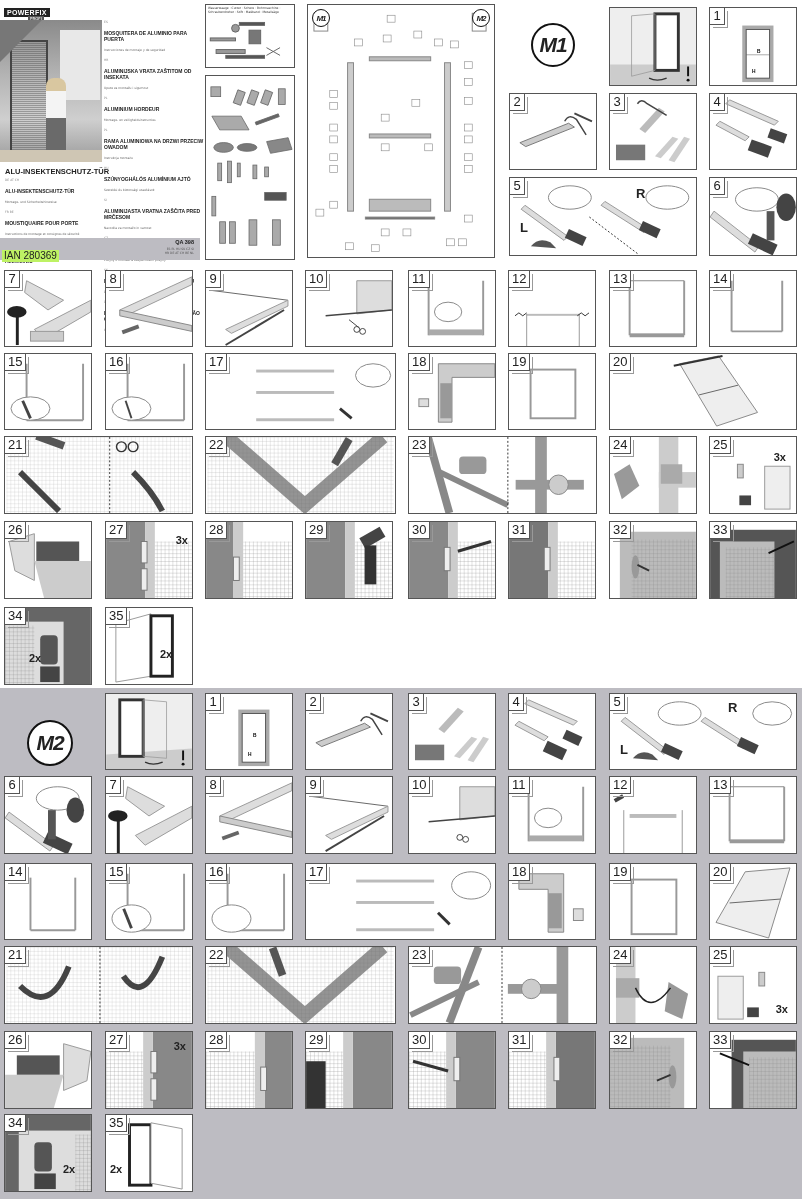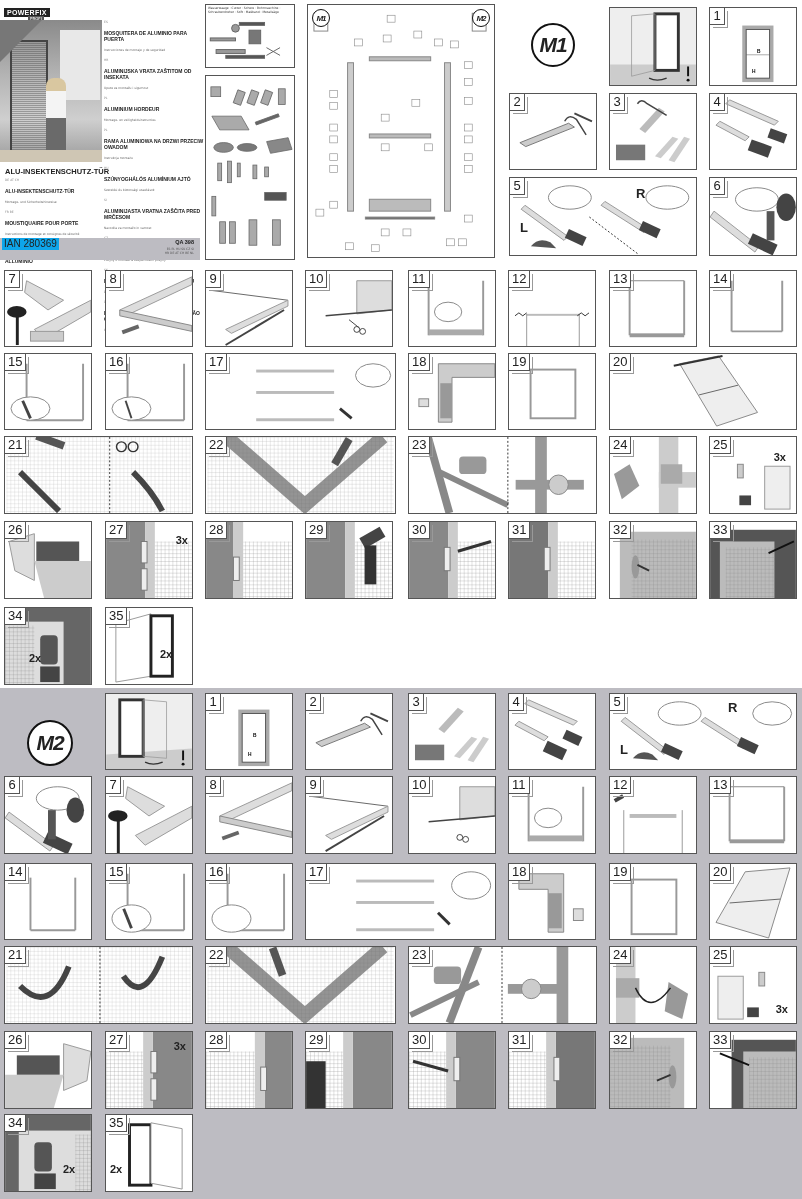--- a/index.html
+++ b/index.html
@@ -96,21 +96,21 @@
         <div class="lt">ZANZARIERA PER PORTE CON TELAIO IN ALLUMINIO</div>
         <div class="ls">Istruzioni di montaggio e sicurezza</div>
       </div>
     <div style="margin-bottom:3px">
         <div class="lc">GB IE</div>
         <div class="lt">ALUMINIUM INSECT DOOR SCREEN</div>
         <div class="ls">Assembly and safety advice</div>
       </div>
   </div>
   <div class="abs" style="left:0;top:238px;width:200px;height:22px;background:#bdbcc2">
-    <div class="abs" style="left:2px;top:0;background:#0ea5e9;padding:0 2px;font-family:'Liberation Sans',sans-serif;font-size:10px;line-height:12px">IAN 280369</div>
+    <div class="abs" style="left:2px;top:12px;background:#bef264;padding:0 2px;font-family:'Liberation Sans',sans-serif;font-size:10px;line-height:12px">IAN 280369</div>
     <div class="abs" style="right:6px;top:1px;font-family:'Liberation Sans',sans-serif;font-weight:bold;font-size:5.5px">QA 398</div>
     <div class="abs" style="right:6px;top:9px;font-size:3px;line-height:4px;color:#555;text-align:right">
       <div>ES PL HU SK CZ SI</div>
         <div>HR DE AT CH BE NL</div>
     </div>
   </div>
 </div>
 
 <div class="panel" style="left:205px;top:4px;width:90px;height:64px">
   <div class="abs" style="left:2px;top:1px;width:86px;font-size:3px;line-height:4px;color:#333">Wasserwaage · Cutter · Schere · Bohrmaschine · Schraubendreher · Stift · Maßband · Metallsäge</div>

